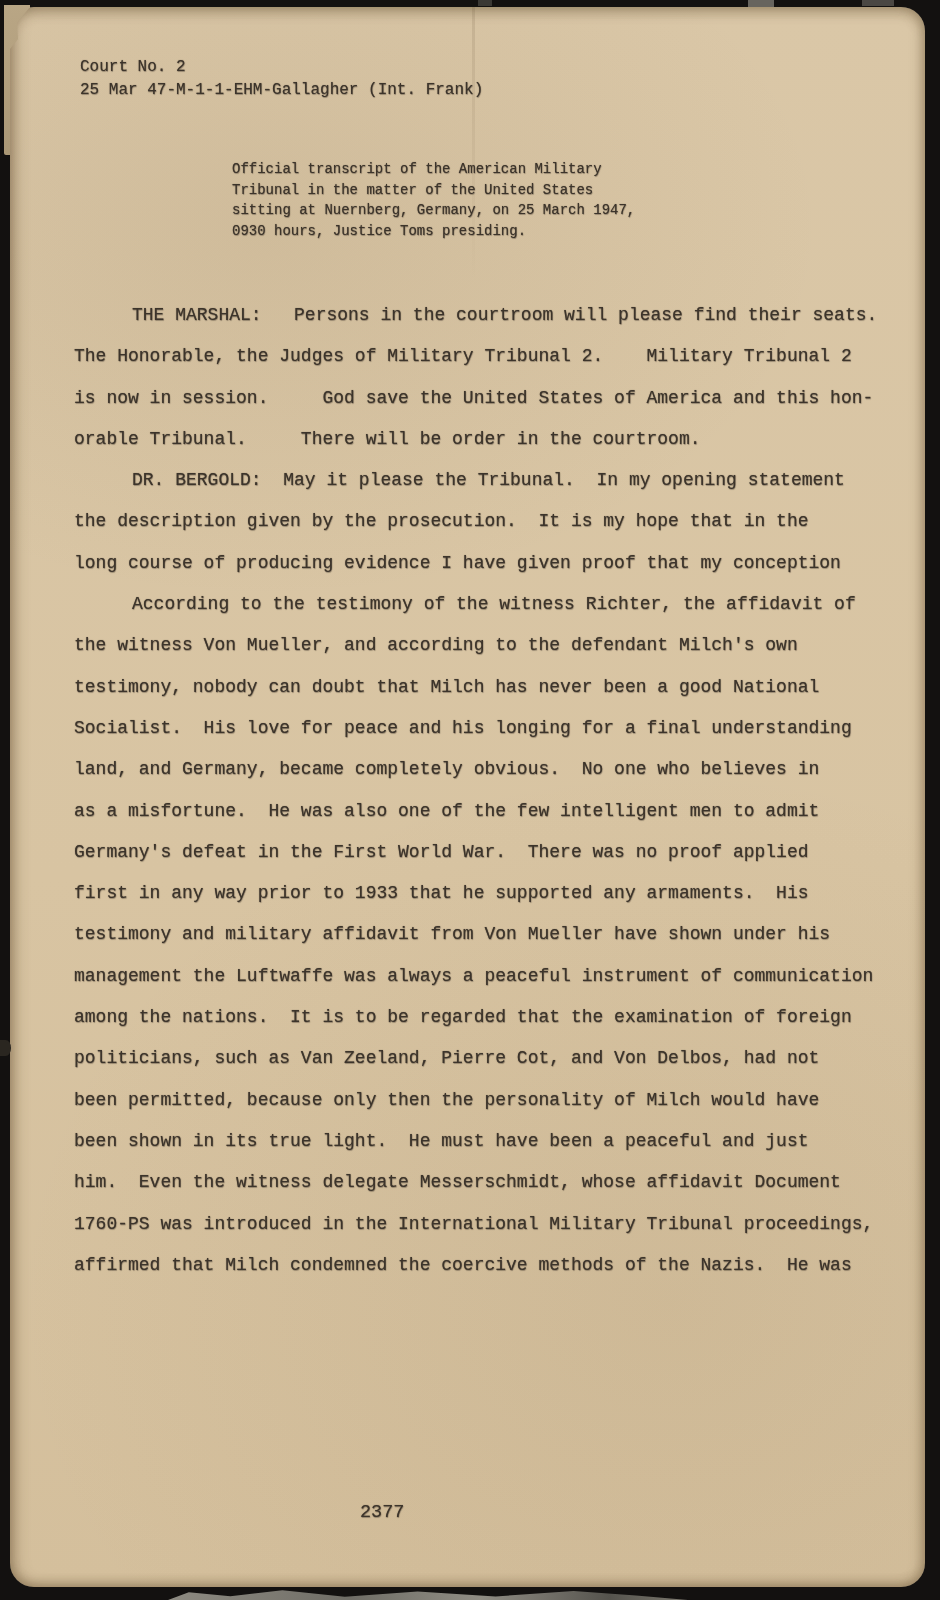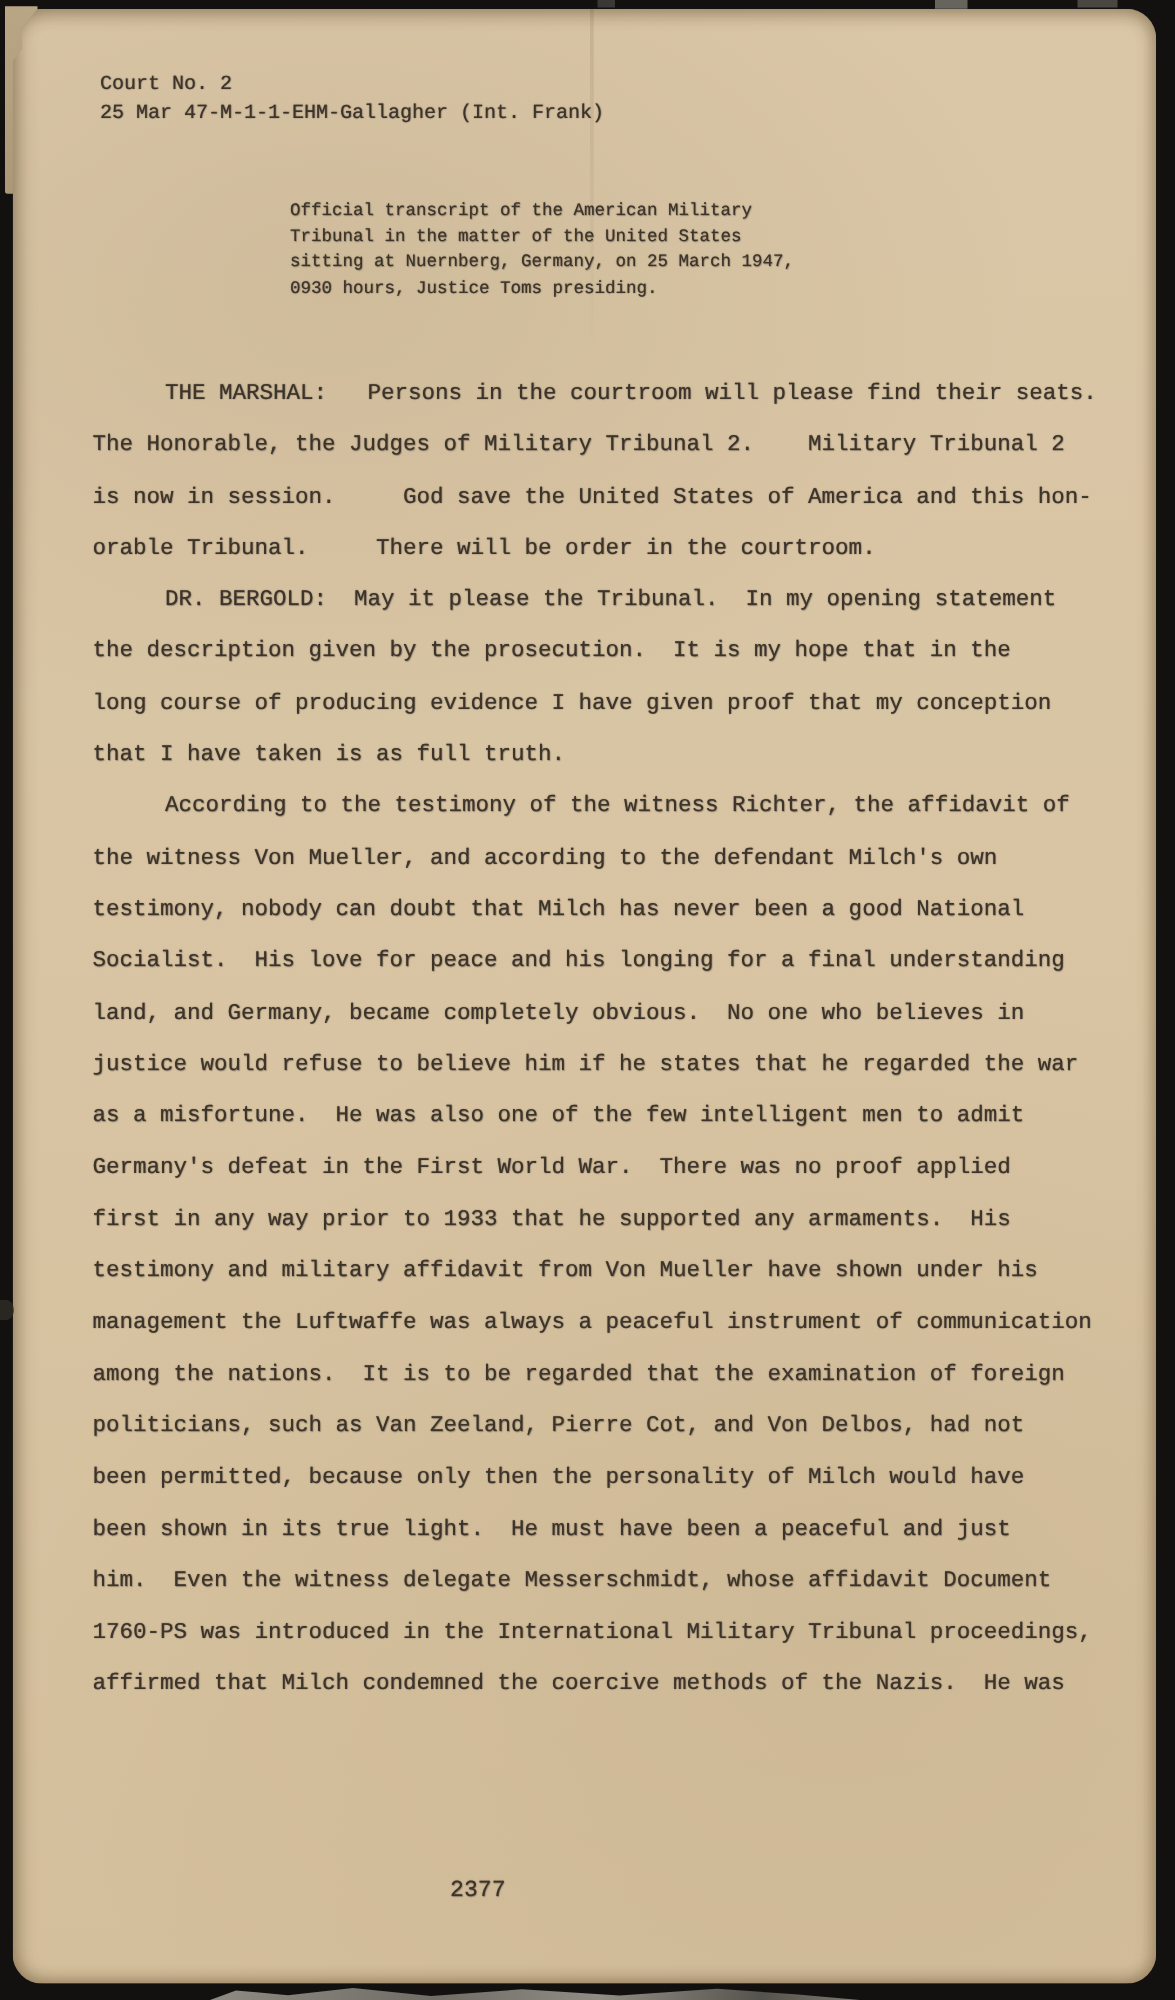--- a/index.html
+++ b/index.html
@@ -117,27 +117,25 @@
     </section>
 
     <section class="transcript ink">
       <div class="line indent">THE MARSHAL:   Persons in the courtroom will please find their seats.</div>
       <div class="line">The Honorable, the Judges of Military Tribunal 2.    Military Tribunal 2</div>
       <div class="line">is now in session.     God save the United States of America and this hon-</div>
       <div class="line">orable Tribunal.     There will be order in the courtroom.</div>
       <div class="line indent">DR. BERGOLD:  May it please the Tribunal.  In my opening statement</div>
       <div class="line">the description given by the prosecution.  It is my hope that in the</div>
       <div class="line">long course of producing evidence I have given proof that my conception</div>
-      <div class="line">that I have taken is as full truth.</div>
       <div class="line indent">According to the testimony of the witness Richter, the affidavit of</div>
       <div class="line">the witness Von Mueller, and according to the defendant Milch's own</div>
       <div class="line">testimony, nobody can doubt that Milch has never been a good National</div>
       <div class="line">Socialist.  His love for peace and his longing for a final understanding</div>
       <div class="line">land, and Germany, became completely obvious.  No one who believes in</div>
-      <div class="line">justice would refuse to believe him if he states that he regarded the war</div>
       <div class="line">as a misfortune.  He was also one of the few intelligent men to admit</div>
       <div class="line">Germany's defeat in the First World War.  There was no proof applied</div>
       <div class="line">first in any way prior to 1933 that he supported any armaments.  His</div>
       <div class="line">testimony and military affidavit from Von Mueller have shown under his</div>
       <div class="line">management the Luftwaffe was always a peaceful instrument of communication</div>
       <div class="line">among the nations.  It is to be regarded that the examination of foreign</div>
       <div class="line">politicians, such as Van Zeeland, Pierre Cot, and Von Delbos, had not</div>
       <div class="line">been permitted, because only then the personality of Milch would have</div>
       <div class="line">been shown in its true light.  He must have been a peaceful and just</div>
       <div class="line">him.  Even the witness delegate Messerschmidt, whose affidavit Document</div>

